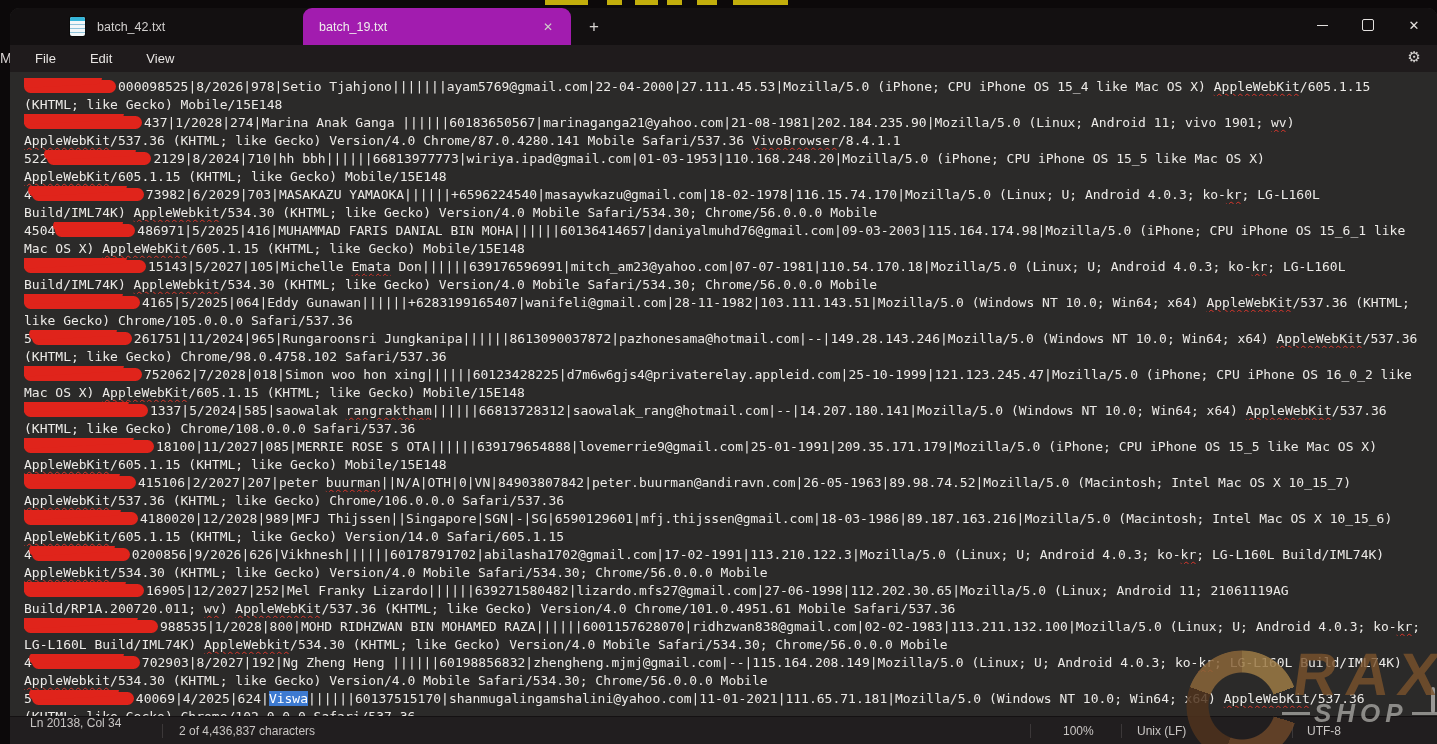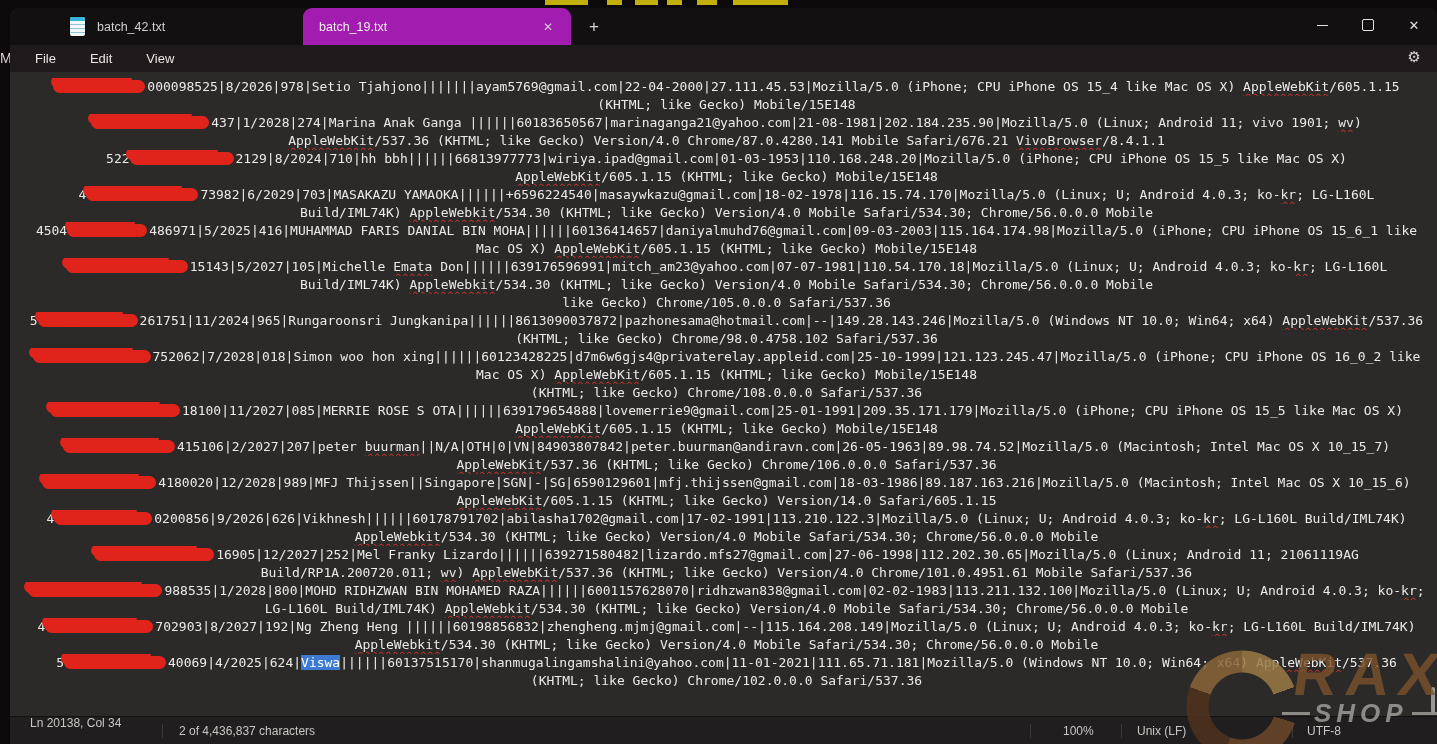--- a/index.html
+++ b/index.html
@@ -40,21 +40,21 @@
   
   .menubar{height:27px;background:#1f1b1c;display:flex;align-items:center;
     padding-left:12px;flex:0 0 auto;position:relative;}
   .menu-item{color:#e8e5e3;font-size:13px;padding:3px 13px;border-radius:4px;margin-right:8px;}
   .gear{position:absolute;right:16px;top:3px;color:#d6d3d1;font-size:15px;}
   
   .editor{flex:1 1 auto;background:#2b2a29;position:relative;overflow:hidden;}
   .lines{position:absolute;left:14px;top:6px;right:8px;bottom:0;overflow:hidden;}
   .line{white-space:pre;height:18px;line-height:18px;
     font-family:"DejaVu Sans Mono","Liberation Mono",monospace;
-    font-size:13px;color:#eceae7;overflow:hidden;text-align:center;}
+    font-size:13px;color:#eceae7;overflow:hidden;}
   .mis{text-decoration:underline;text-decoration-style:wavy;
     text-decoration-color:#d9352b;text-decoration-thickness:1px;text-underline-offset:2px;}
   .sel{background:#3d7ad1;color:#ffffff;}
   .redact{display:inline-block;height:13px;border-radius:7px;background:#e0241b;
     vertical-align:-2px;position:relative;margin-right:2px;}
   .redact::after{content:"";position:absolute;left:-3%;top:-6px;width:88%;height:12px;
     background:#e0241b;border-radius:6px;transform:rotate(-3deg);}
   .scroll-thumb{position:absolute;right:2px;top:615px;width:4px;height:26px;
     background:#9a9896;border-radius:2px;}
   
@@ -122,34 +122,36 @@
     <span class="menu-item">Edit</span>
     <span class="menu-item">View</span>
     <span class="gear">⚙</span>
   </div>
 
   <div class="editor">
     <div class="lines" id="lines">
         <div class="line"><span class="redact" style="width: 92px;"></span><span>000098525|8/2026|978|Setio Tjahjono|||||||ayam5769@gmail.com|22-04-2000|27.111.45.53|Mozilla/5.0 (iPhone; CPU iPhone OS 15_4 like Mac OS X) </span><span class="mis">AppleWebKit</span><span>/605.1.15</span></div>
         <div class="line"><span>(KHTML; like Gecko) Mobile/15E148</span></div>
         <div class="line"><span class="redact" style="width: 118px;"></span><span>437|1/2028|274|Marina Anak Ganga ||||||60183650567|marinaganga21@yahoo.com|21-08-1981|202.184.235.90|Mozilla/5.0 (Linux; Android 11; vivo 1901; </span><span class="mis">wv</span><span>)</span></div>
-        <div class="line"><span class="mis">AppleWebKit</span><span>/537.36 (KHTML; like Gecko) Version/4.0 Chrome/87.0.4280.141 Mobile Safari/676.21 </span><span class="mis">VivoBrowser</span><span>/8.4.1.1</span></div>
+        <div class="line"><span class="mis">AppleWebKit</span><span>/537.36 (KHTML; like Gecko) Version/4.0 Chrome/87.0.4280.141 Mobile Safari/537.36 </span><span class="mis">VivoBrowser</span><span>/8.4.1.1</span></div>
         <div class="line"><span>522</span><span class="redact" style="width: 104px;"></span><span>2129|8/2024|710|hh bbh||||||66813977773|wiriya.ipad@gmail.com|01-03-1953|110.168.248.20|Mozilla/5.0 (iPhone; CPU iPhone OS 15_5 like Mac OS X)</span></div>
         <div class="line"><span class="mis">AppleWebKit</span><span>/605.1.15 (KHTML; like Gecko) Mobile/15E148</span></div>
         <div class="line"><span>4</span><span class="redact" style="width: 112px;"></span><span>73982|6/2029|703|MASAKAZU YAMAOKA||||||+6596224540|masaywkazu@gmail.com|18-02-1978|116.15.74.170|Mozilla/5.0 (Linux; U; Android 4.0.3; ko-</span><span class="mis">kr</span><span>; LG-L160L</span></div>
         <div class="line"><span>Build/IML74K) </span><span class="mis">AppleWebkit</span><span>/534.30 (KHTML; like Gecko) Version/4.0 Mobile Safari/534.30; Chrome/56.0.0.0 Mobile</span></div>
         <div class="line"><span>4504</span><span class="redact" style="width: 80px;"></span><span>486971|5/2025|416|MUHAMMAD FARIS DANIAL BIN MOHA||||||60136414657|daniyalmuhd76@gmail.com|09-03-2003|115.164.174.98|Mozilla/5.0 (iPhone; CPU iPhone OS 15_6_1 like</span></div>
         <div class="line"><span>Mac OS X) </span><span class="mis">AppleWebKit</span><span>/605.1.15 (KHTML; like Gecko) Mobile/15E148</span></div>
         <div class="line"><span class="redact" style="width: 122px;"></span><span>15143|5/2027|105|Michelle </span><span class="mis">Emata</span><span> Don||||||639176596991|mitch_am23@yahoo.com|07-07-1981|110.54.170.18|Mozilla/5.0 (Linux; U; Android 4.0.3; ko-</span><span class="mis">kr</span><span>; LG-L160L</span></div>
         <div class="line"><span>Build/IML74K) </span><span class="mis">AppleWebkit</span><span>/534.30 (KHTML; like Gecko) Version/4.0 Mobile Safari/534.30; Chrome/56.0.0.0 Mobile</span></div>
+        <div class="line"><span class="redact" style="width: 116px;"></span><span>4165|5/2025|064|Eddy Gunawan||||||+6283199165407|wanifeli@gmail.com|28-11-1982|103.111.143.51|Mozilla/5.0 (Windows NT 10.0; Win64; x64) </span><span class="mis">AppleWebKit</span><span>/537.36 (KHTML;</span></div>
         <div class="line"><span>like Gecko) Chrome/105.0.0.0 Safari/537.36</span></div>
         <div class="line"><span>5</span><span class="redact" style="width: 100px;"></span><span>261751|11/2024|965|Rungaroonsri Jungkanipa||||||8613090037872|pazhonesama@hotmail.com|--|149.28.143.246|Mozilla/5.0 (Windows NT 10.0; Win64; x64) </span><span class="mis">AppleWebKit</span><span>/537.36</span></div>
         <div class="line"><span>(KHTML; like Gecko) Chrome/98.0.4758.102 Safari/537.36</span></div>
         <div class="line"><span class="redact" style="width: 118px;"></span><span>752062|7/2028|018|Simon woo hon xing||||||60123428225|d7m6w6gjs4@privaterelay.appleid.com|25-10-1999|121.123.245.47|Mozilla/5.0 (iPhone; CPU iPhone OS 16_0_2 like</span></div>
         <div class="line"><span>Mac OS X) </span><span class="mis">AppleWebKit</span><span>/605.1.15 (KHTML; like Gecko) Mobile/15E148</span></div>
+        <div class="line"><span class="redact" style="width: 124px;"></span><span>1337|5/2024|585|saowalak </span><span class="mis">rangraktham</span><span>||||||66813728312|saowalak_rang@hotmail.com|--|14.207.180.141|Mozilla/5.0 (Windows NT 10.0; Win64; x64) </span><span class="mis">AppleWebKit</span><span>/537.36</span></div>
         <div class="line"><span>(KHTML; like Gecko) Chrome/108.0.0.0 Safari/537.36</span></div>
         <div class="line"><span class="redact" style="width: 130px;"></span><span>18100|11/2027|085|MERRIE ROSE S OTA||||||639179654888|lovemerrie9@gmail.com|25-01-1991|209.35.171.179|Mozilla/5.0 (iPhone; CPU iPhone OS 15_5 like Mac OS X)</span></div>
         <div class="line"><span class="mis">AppleWebKit</span><span>/605.1.15 (KHTML; like Gecko) Mobile/15E148</span></div>
         <div class="line"><span class="redact" style="width: 112px;"></span><span>415106|2/2027|207|peter </span><span class="mis">buurman</span><span>||N/A|OTH|0|VN|84903807842|peter.buurman@andiravn.com|26-05-1963|89.98.74.52|Mozilla/5.0 (Macintosh; Intel Mac OS X 10_15_7)</span></div>
         <div class="line"><span class="mis">AppleWebKit</span><span>/537.36 (KHTML; like Gecko) Chrome/106.0.0.0 Safari/537.36</span></div>
         <div class="line"><span class="redact" style="width: 114px;"></span><span>4180020|12/2028|989|MFJ Thijssen||Singapore|SGN|-|SG|6590129601|mfj.thijssen@gmail.com|18-03-1986|89.187.163.216|Mozilla/5.0 (Macintosh; Intel Mac OS X 10_15_6)</span></div>
         <div class="line"><span class="mis">AppleWebKit</span><span>/605.1.15 (KHTML; like Gecko) Version/14.0 Safari/605.1.15</span></div>
         <div class="line"><span>4</span><span class="redact" style="width: 98px;"></span><span>0200856|9/2026|626|Vikhnesh||||||60178791702|abilasha1702@gmail.com|17-02-1991|113.210.122.3|Mozilla/5.0 (Linux; U; Android 4.0.3; ko-</span><span class="mis">kr</span><span>; LG-L160L Build/IML74K)</span></div>
         <div class="line"><span class="mis">AppleWebkit</span><span>/534.30 (KHTML; like Gecko) Version/4.0 Mobile Safari/534.30; Chrome/56.0.0.0 Mobile</span></div>
         <div class="line"><span class="redact" style="width: 120px;"></span><span>16905|12/2027|252|Mel Franky Lizardo||||||639271580482|lizardo.mfs27@gmail.com|27-06-1998|112.202.30.65|Mozilla/5.0 (Linux; Android 11; 21061119AG</span></div>

